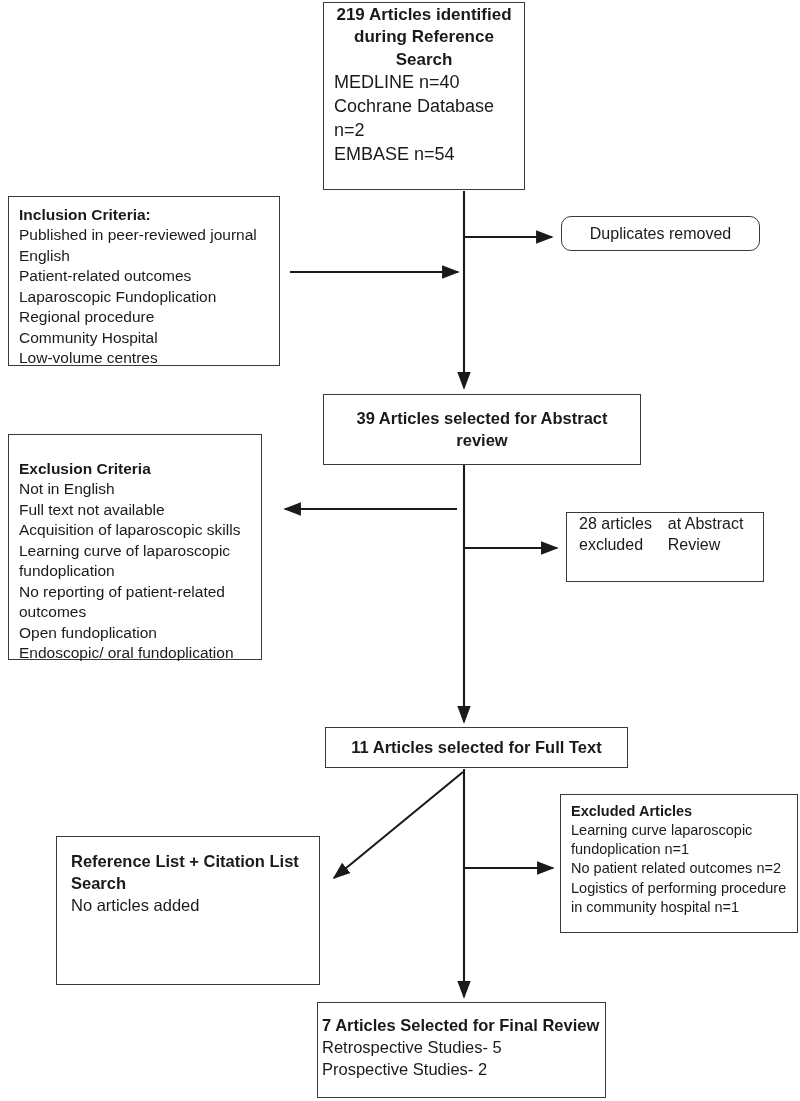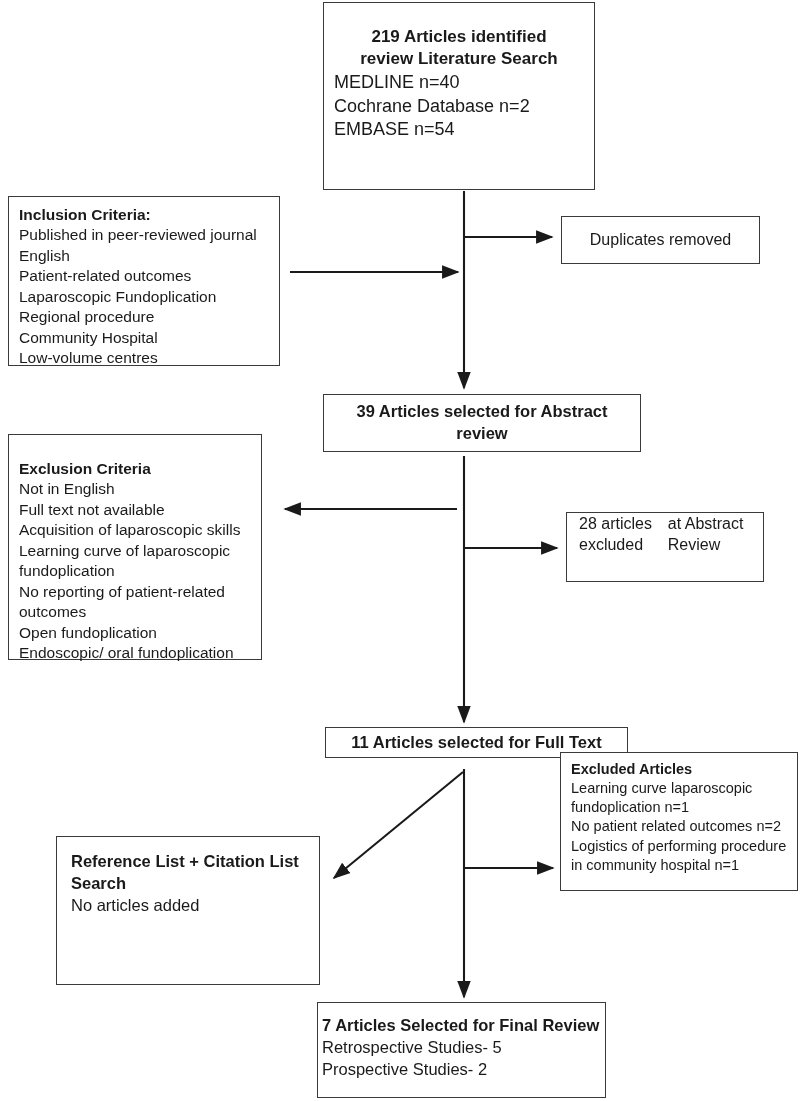--- a/index.html
+++ b/index.html
@@ -5,34 +5,34 @@
   html,body{margin:0;padding:0;background:#ffffff;}
   body{width:800px;height:1101px;position:relative;overflow:hidden;
        font-family:"Liberation Sans","DejaVu Sans",sans-serif;color:#1a1a1a;}
   #flow{position:absolute;left:0;top:0;width:800px;height:1101px;}
   .box{position:absolute;box-sizing:border-box;border:1.6px solid #3a3a3a;
        background:#fff;padding:6px 10px;line-height:1.32;}
   .box .ttl{font-weight:bold;}
   .ctr{text-align:center;}
   .lines{position:absolute;left:0;top:0;width:800px;height:1101px;
          pointer-events:none;}
-  .b219{left:323px;top:2px;width:272px;height:188px;font-size:16.5px;padding-top:23px;}
+  .b219{left:323px;top:2px;width:202px;height:188px;font-size:16.5px;padding-top:1px;}
   .b219 .ttl{font-size:17px;display:block;text-align:center;}
   .b219 .li{font-size:18px;}
   .binc{left:8px;top:196px;width:272px;height:170px;font-size:15.5px;padding-top:8px;}
-  .bdup{left:561px;top:216px;width:199px;height:48px;font-size:16px;
-        display:flex;align-items:center;justify-content:center;padding:0 8px;}
-  .b39{left:323px;top:394px;width:318px;height:58px;font-size:16.5px;
+  .bdup{left:561px;top:216px;width:199px;height:35px;font-size:16px;
+        display:flex;align-items:center;justify-content:center;padding:0 8px;border-radius:10px;}
+  .b39{left:323px;top:394px;width:318px;height:71px;font-size:16.5px;
        display:flex;align-items:center;justify-content:center;padding:3px 14px;}
   .bexc{left:8px;top:434px;width:254px;height:226px;font-size:15.5px;padding-top:24px;}
   .b28{left:566px;top:512px;width:198px;height:70px;font-size:16px;
        display:flex;flex-direction:row;justify-content:center;padding:0 12px;}
-  .b11{left:325px;top:727px;width:303px;height:31px;font-size:16.5px;
+  .b11{left:325px;top:727px;width:303px;height:41px;font-size:16.5px;
        display:flex;align-items:center;justify-content:center;}
-  .bexa{left:560px;top:752px;width:238px;height:139px;font-size:14.5px;padding-top:7px;}
+  .bexa{left:560px;top:794px;width:238px;height:139px;font-size:14.5px;padding-top:7px;}
   .bref{left:56px;top:836px;width:264px;height:149px;font-size:16.5px;padding:14px 12px 0 14px;}
   .b7{left:317px;top:1002px;width:289px;height:96px;font-size:16.5px;padding:12px 0 0 4px;}
 </style>
 </head>
 <body>
 
 <div id="flow">
 
   <svg class="lines" viewBox="0 0 800 1101" width="800" height="1101">
     <defs>
@@ -48,21 +48,21 @@
       <line x1="457" y1="509" x2="285" y2="509" marker-end="url(#ah)"></line>
       <line x1="464" y1="548" x2="557" y2="548" marker-end="url(#ah)"></line>
       <line x1="464" y1="769" x2="464" y2="997" marker-end="url(#ah)"></line>
       <line x1="463" y1="772" x2="334" y2="878" marker-end="url(#ah)"></line>
       <line x1="464" y1="868" x2="553" y2="868" marker-end="url(#ah)"></line>
     </g>
   </svg>
 
   <div class="box b219">
     <span class="ttl">219 Articles identified</span>
-    <span class="ttl">review Literature Search</span>
+    <span class="ttl">during Reference Search</span>
     <div class="li">MEDLINE n=40</div>
     <div class="li">Cochrane Database n=2</div>
     <div class="li">EMBASE n=54</div>
   </div>
 
   <div class="box binc">
     <div class="ttl">Inclusion Criteria:</div>
     <div>Published in peer-reviewed journal</div>
     <div>English</div>
     <div>Patient-related outcomes</div>

